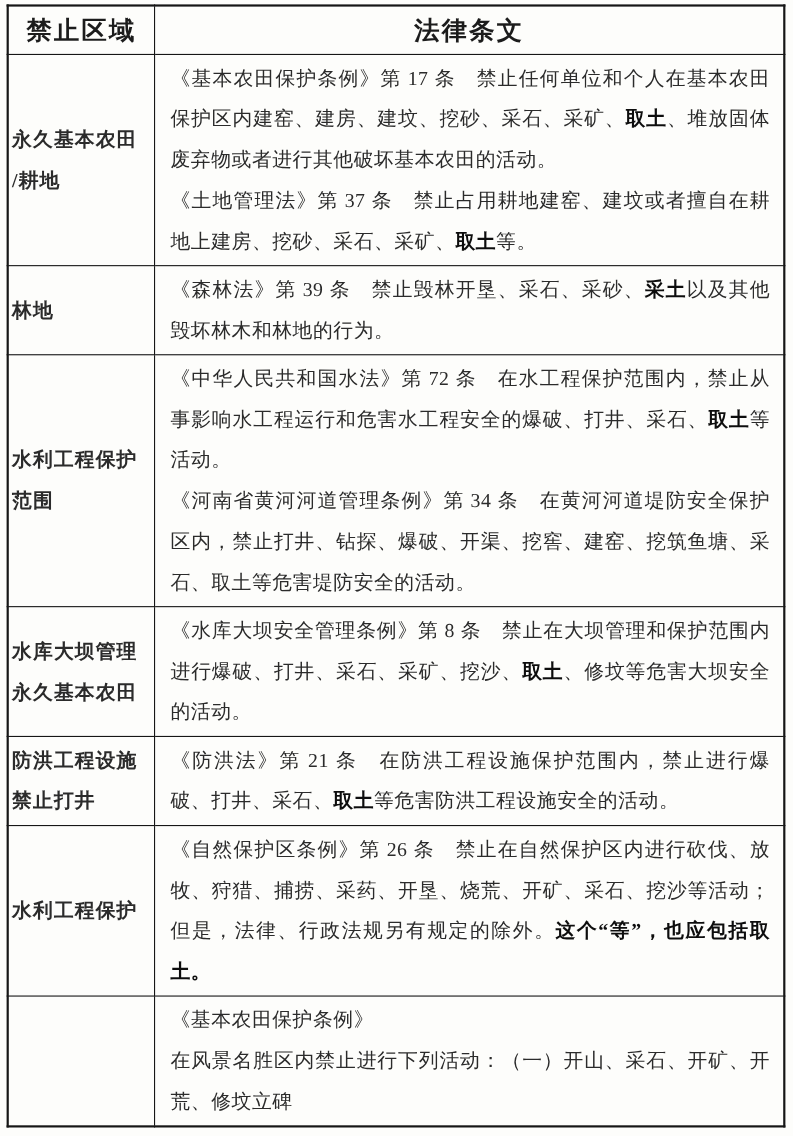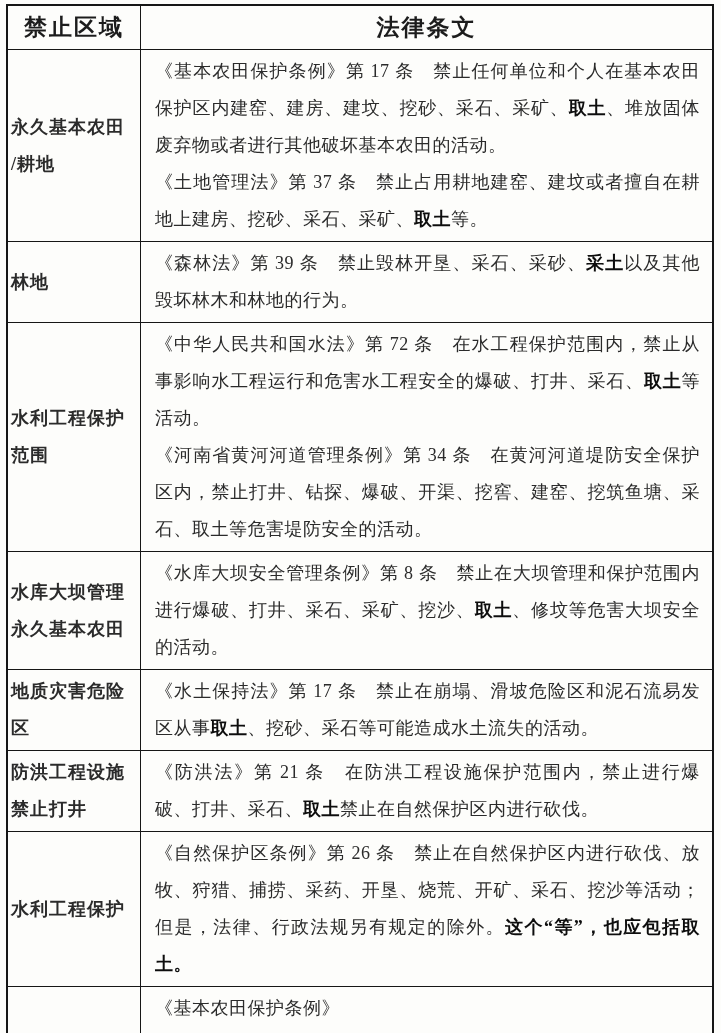--- a/index.html
+++ b/index.html
@@ -91,34 +91,25 @@
           <td class="area-cell">
             <div>水库大坝管理</div>
             <div>永久基本农田</div>
           </td>
           <td class="law-cell">
             <p><span>《水库大坝安全管理条例》第 8 条　禁止在大坝管理和保护范围内进行爆破、打井、采石、采矿、挖沙、</span><span class="b">取土</span><span>、修坟等危害大坝安全的活动。</span></p>
           </td>
         </tr>
         <tr>
           <td class="area-cell">
-            <div>地质灾害危险</div>
-            <div>区</div>
-          </td>
-          <td class="law-cell">
-            <p><span>《水土保持法》第 17 条　禁止在崩塌、滑坡危险区和泥石流易发区从事</span><span class="b">取土</span><span>、挖砂、采石等可能造成水土流失的活动。</span></p>
-          </td>
-        </tr>
-        <tr>
-          <td class="area-cell">
             <div>防洪工程设施</div>
             <div>禁止打井</div>
           </td>
           <td class="law-cell">
-            <p><span>《防洪法》第 21 条　在防洪工程设施保护范围内，禁止进行爆破、打井、采石、</span><span class="b">取土</span><span>禁止在自然保护区内进行砍伐。</span></p>
+            <p><span>《防洪法》第 21 条　在防洪工程设施保护范围内，禁止进行爆破、打井、采石、</span><span class="b">取土</span><span>等危害防洪工程设施安全的活动。</span></p>
           </td>
         </tr>
         <tr>
           <td class="area-cell">
             <div>水利工程保护</div>
           </td>
           <td class="law-cell">
             <p><span>《自然保护区条例》第 26 条　禁止在自然保护区内进行砍伐、放牧、狩猎、捕捞、采药、开垦、烧荒、开矿、采石、挖沙等活动；但是，法律、行政法规另有规定的除外。</span><span class="b">这个“等”，也应包括取土。</span></p>
           </td>
         </tr>

